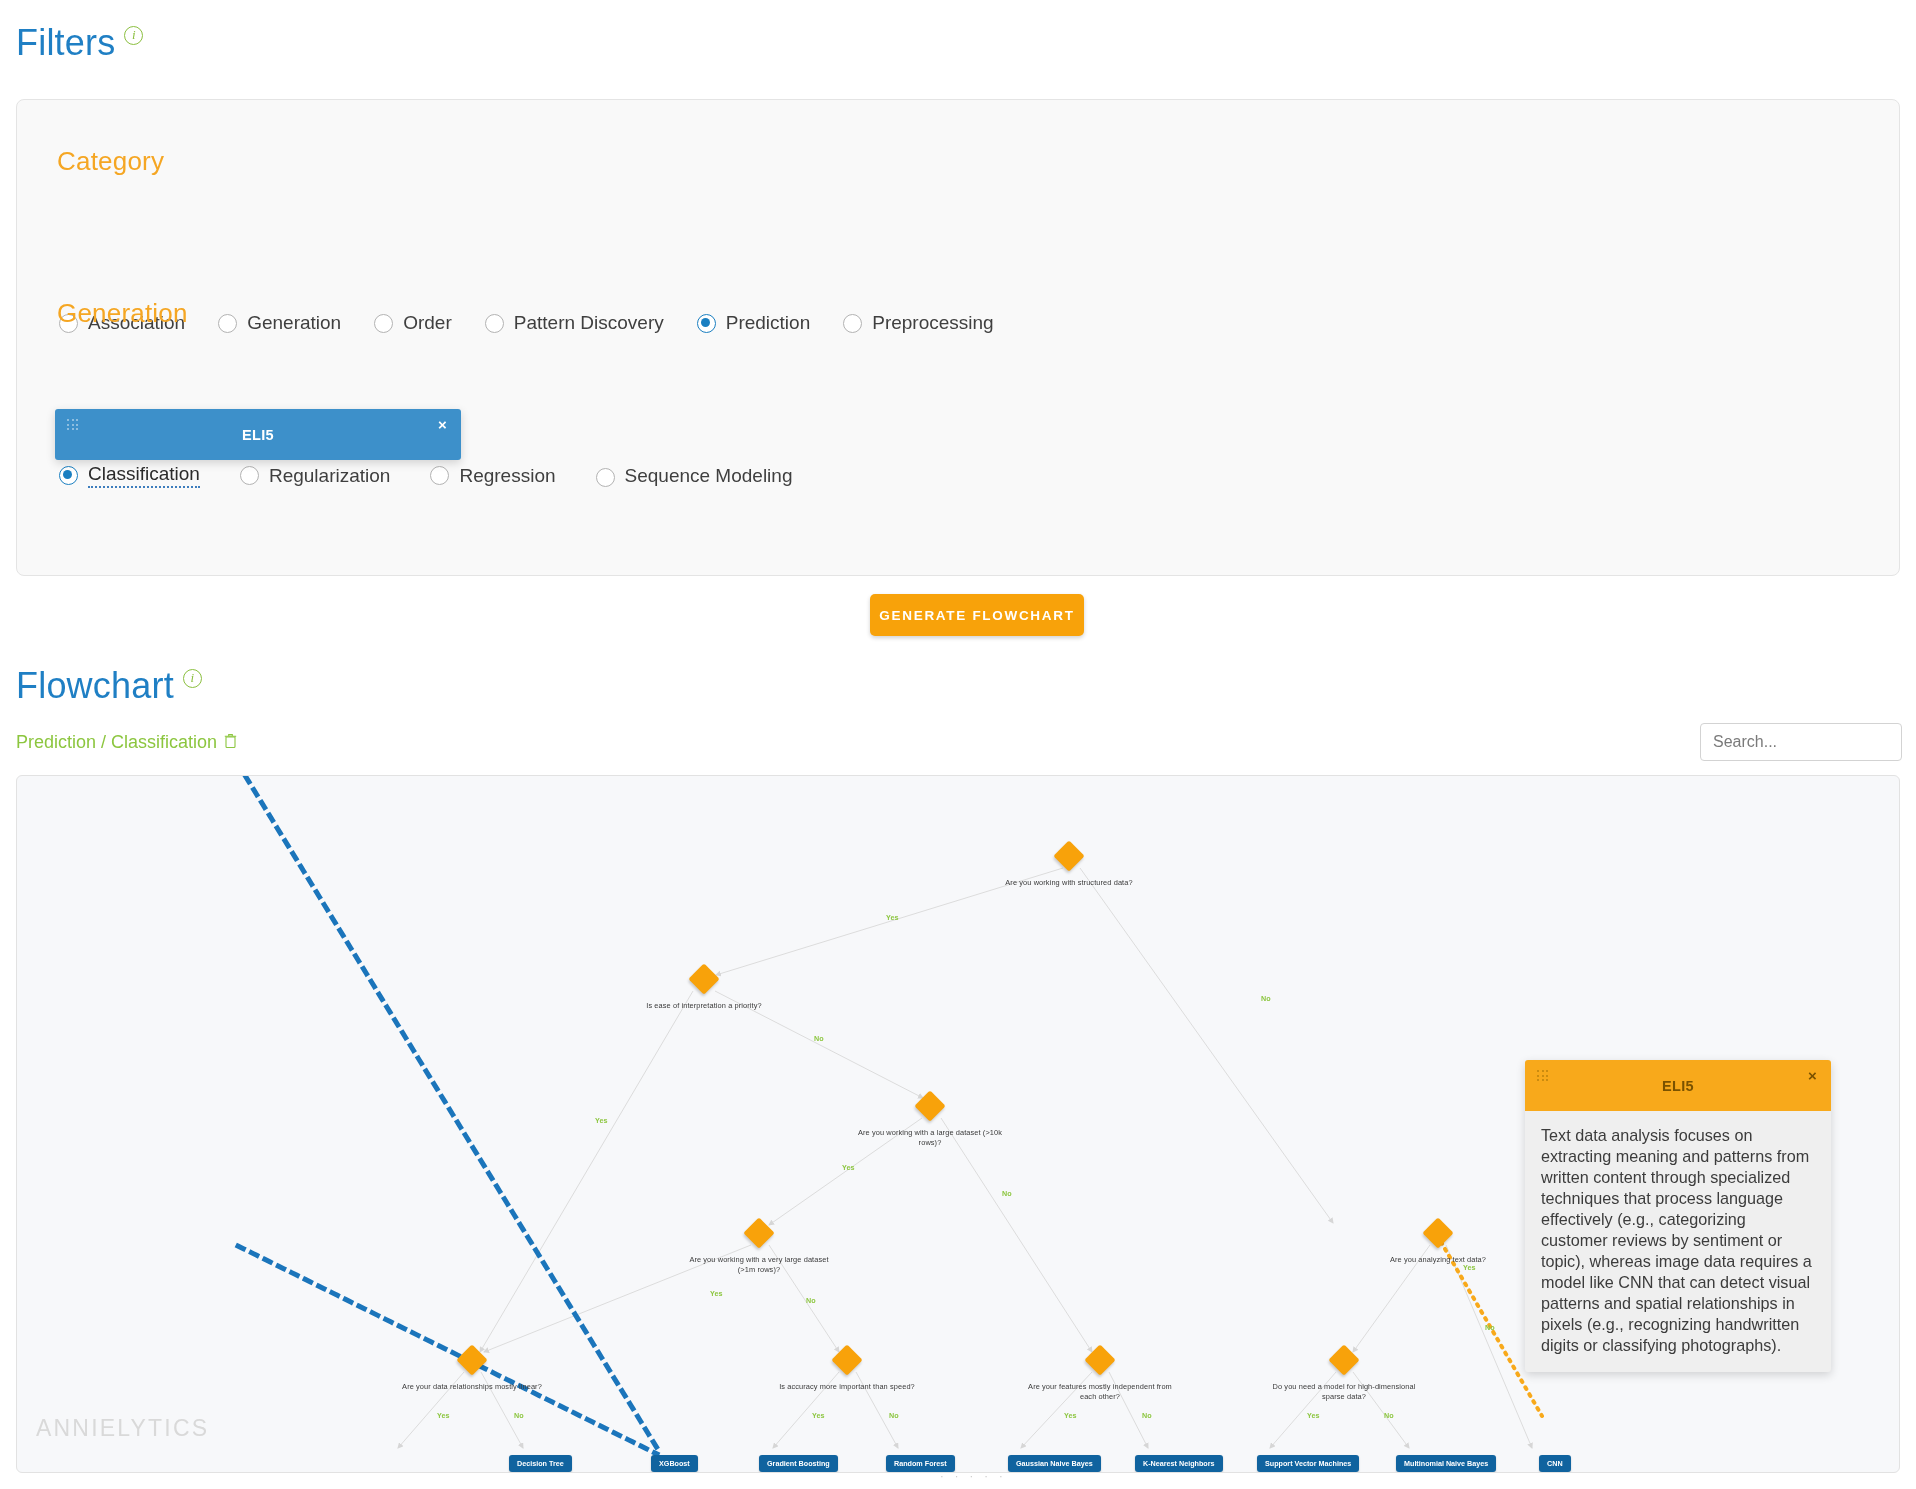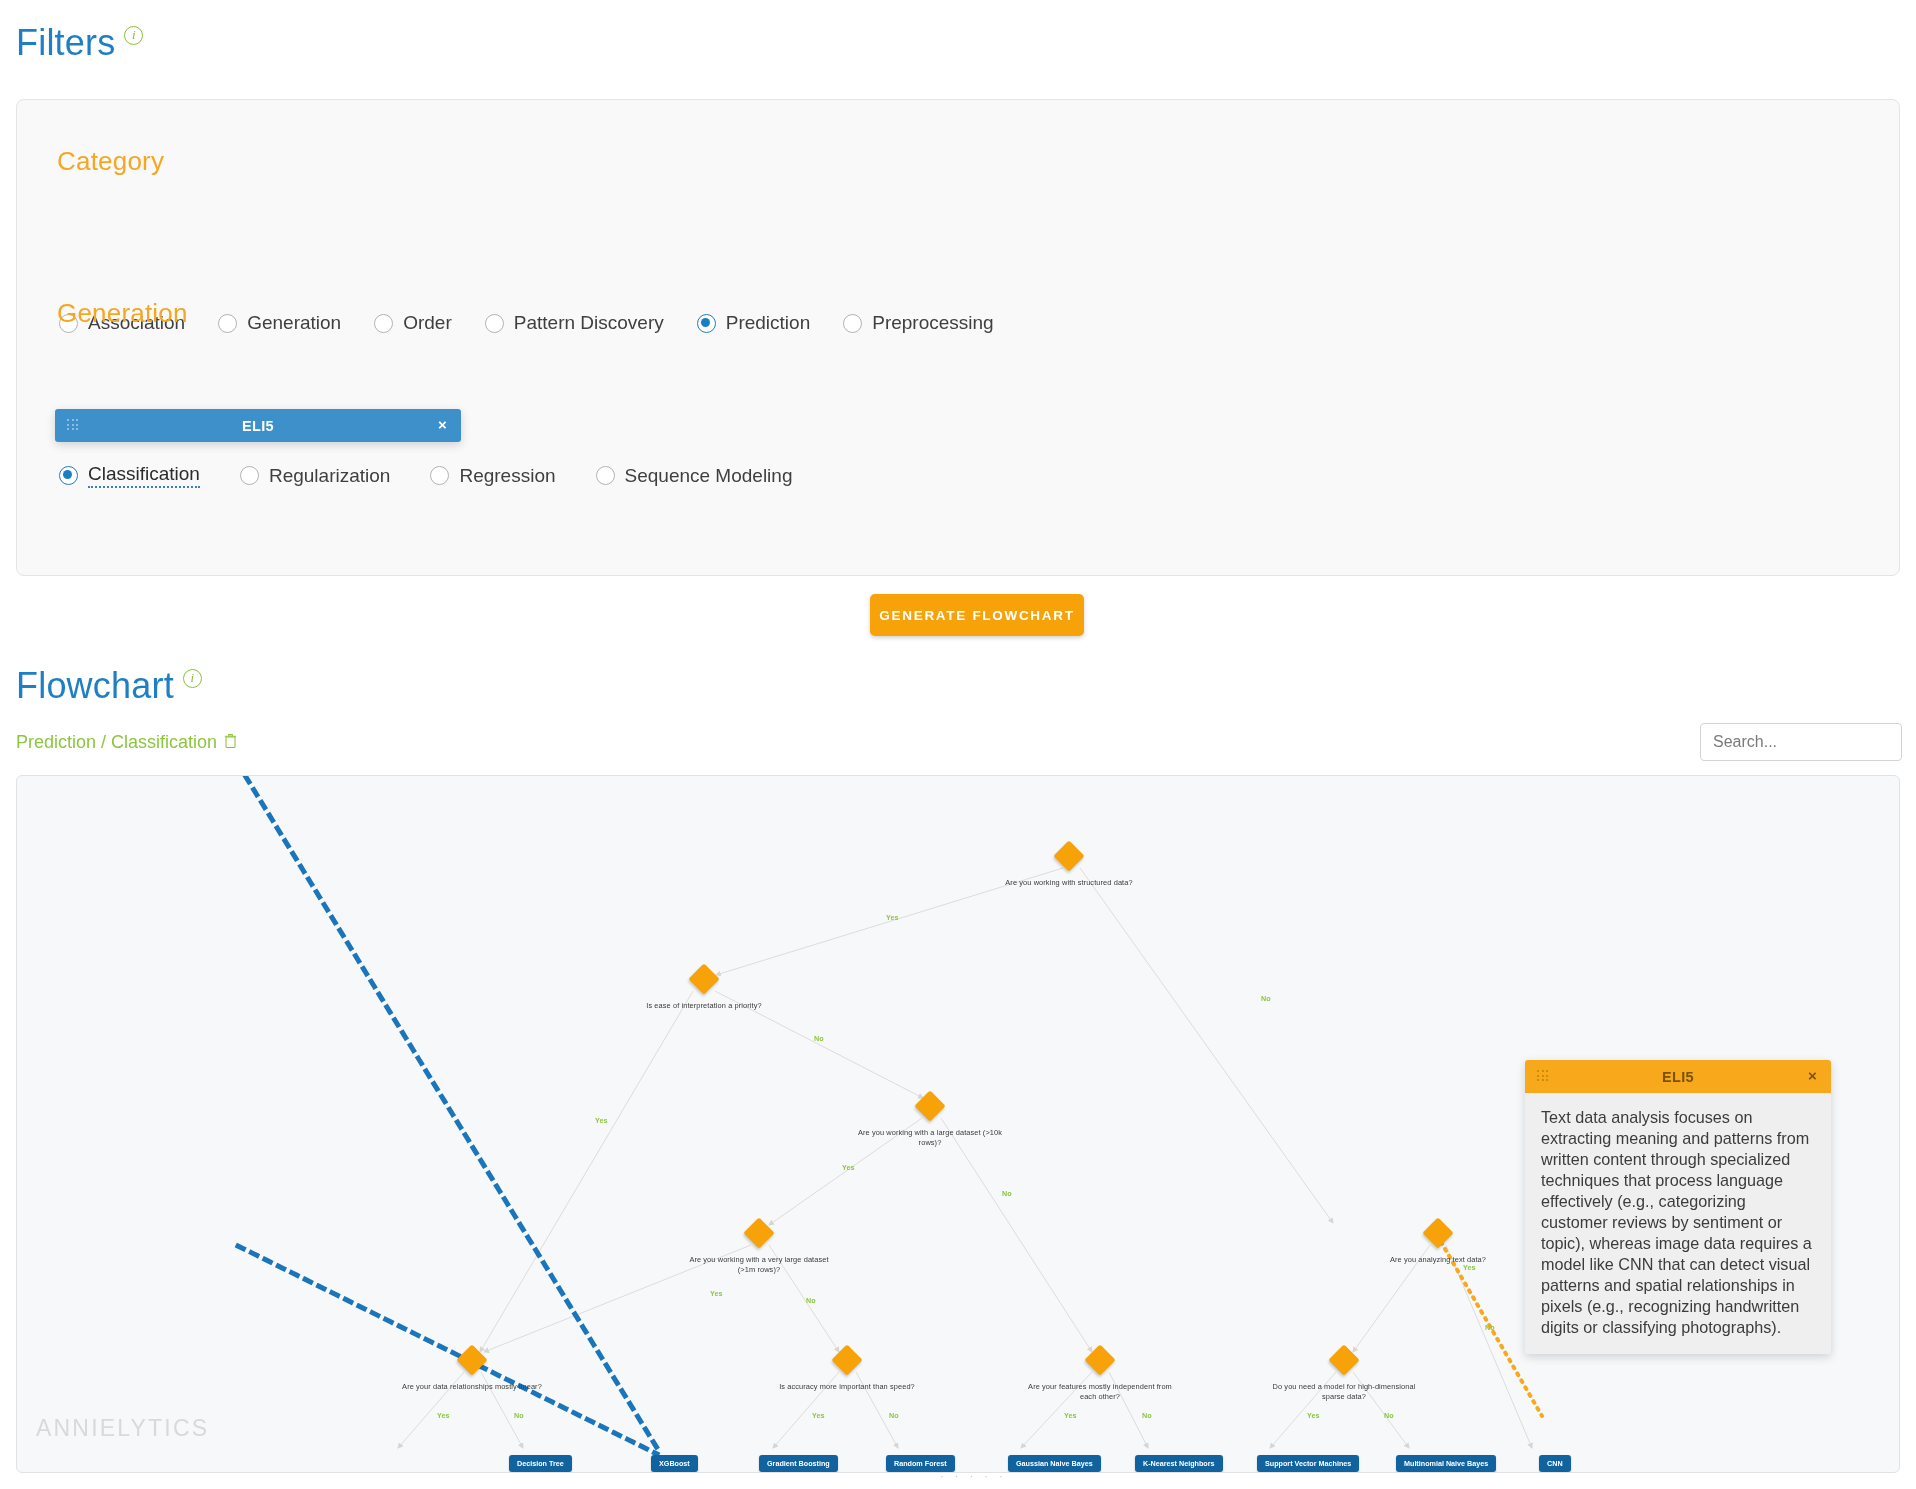--- a/index.html
+++ b/index.html
@@ -63,21 +63,21 @@
     font-family:"Liberation Sans", sans-serif; cursor:pointer;
     box-shadow:0 2px 4px rgba(0,0,0,.18);
   }
 
   
   .eli5 {
     position:absolute; border-radius:3px; overflow:hidden;
     box-shadow:0 3px 10px rgba(0,0,0,.16); background:#efefef;
   }
   .eli5 .bar {
-    height:33px; display:flex; align-items:center; position:relative;
+    height:51px; display:flex; align-items:center; position:relative;
     color:#fff; font-size:14.5px; font-weight:bold; letter-spacing:.3px;
   }
   .eli5 .bar .grip {
     position:absolute; left:12px; top:10px; width:12px; height:12px;
     display:grid; grid-template-columns:repeat(3,3px); grid-template-rows:repeat(3,3px);
     gap:1.6px; opacity:.55; cursor:move;
   }
   .eli5 .bar .grip i { background:#fff; width:2px; height:2px; border-radius:50%; display:block;}
   .eli5 .bar .ttl { width:100%; text-align:center; }
   .eli5 .bar .x {
@@ -195,21 +195,21 @@
         <span class="rtext">Classification</span>
       </div>
       <div class="radio-opt" style="margin-right: 40px;">
         <span class="dot"></span>
         <span class="rtext">Regularization</span>
       </div>
       <div class="radio-opt" style="margin-right: 40px;">
         <span class="dot"></span>
         <span class="rtext">Regression</span>
       </div>
-      <div class="radio-opt" style="margin-right: 8px;">
+      <div class="radio-opt" style="margin-right: 8px; align-items: flex-end;">
         <span class="dot"></span>
         <span class="rtext">Sequence Modeling</span>
       </div>
     </div>
 
   <button id="gen-btn">GENERATE FLOWCHART</button>
 </div>
 
 <div class="eli5" id="eli5-blue">
   <div class="bar">

